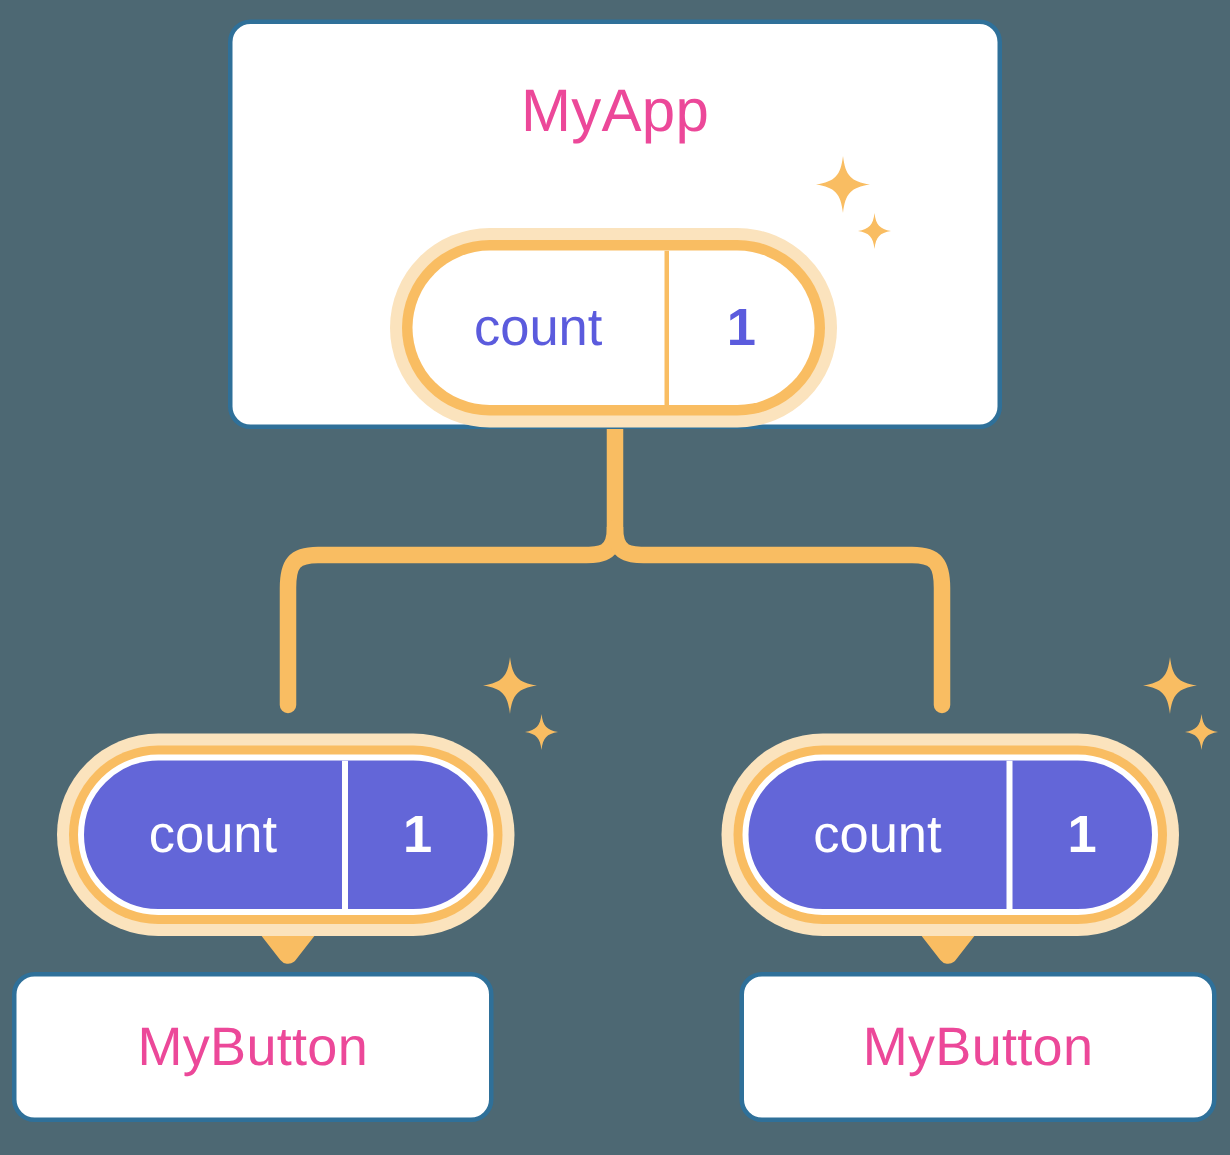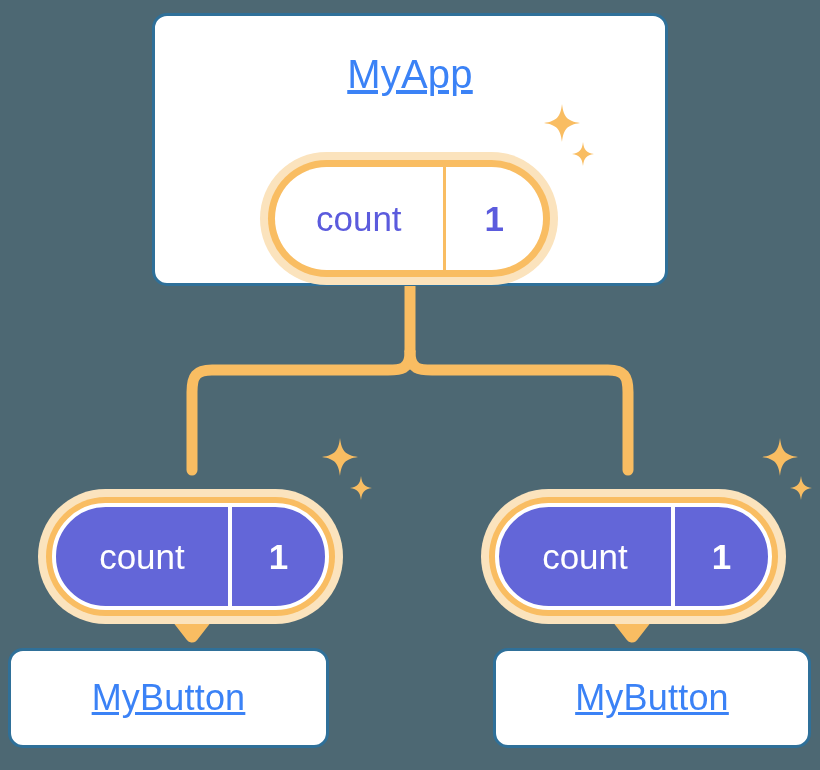--- a/index.html
+++ b/index.html
@@ -26,27 +26,26 @@
 
   
   .card {
     position: absolute;
     box-sizing: border-box;
     background: #ffffff;
     border: 3px solid #2f7099;
     border-radius: 15px;
   }
   .card-title {
-    color: #3b82f6;
+    color: #ec4899;
     font-size: 38px;
     font-weight: 400;
     letter-spacing: 0.2px;
     text-align: center;
     white-space: nowrap;
-    text-decoration: underline;
   }
 
   #app-card {
     left: 152px;
     top: 13px;
     width: 516px;
     height: 273px;
   }
   #app-card .card-title {
     position: absolute;

